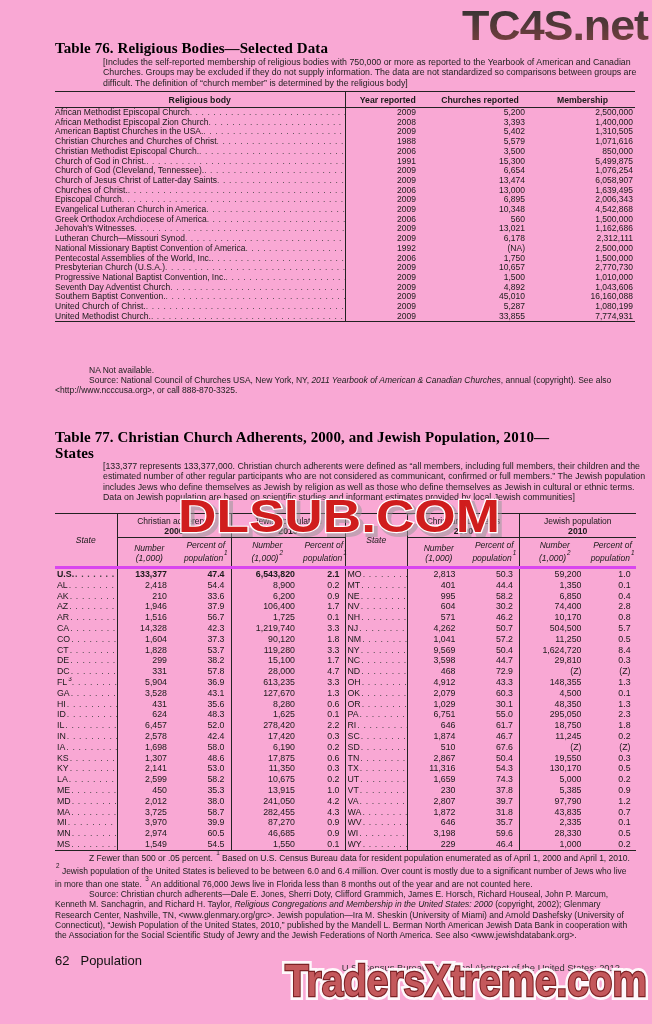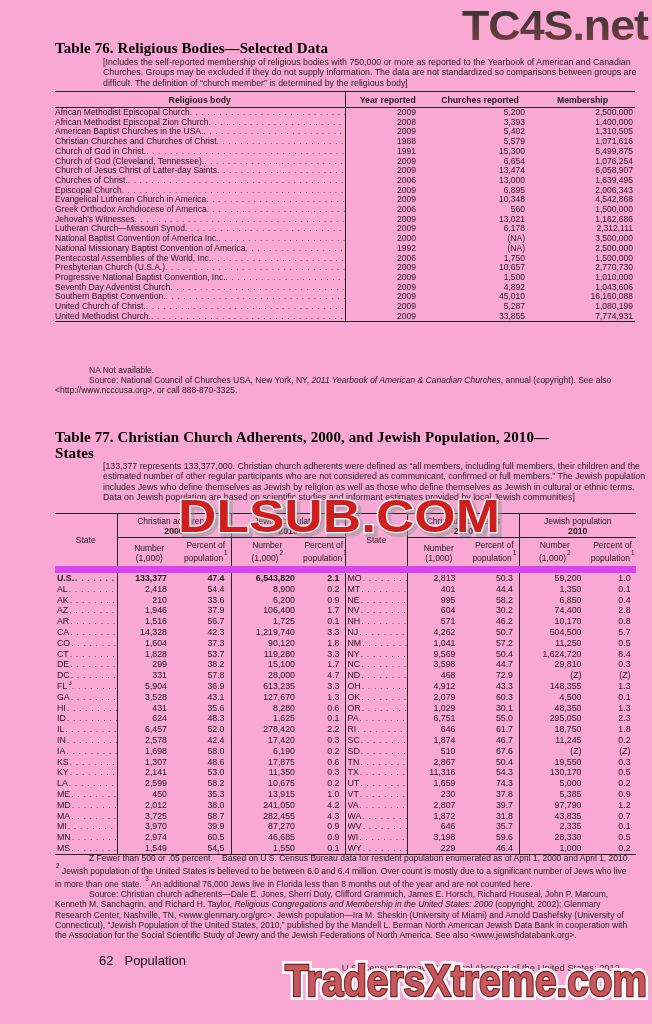--- a/index.html
+++ b/index.html
@@ -48,21 +48,21 @@
   
   .t77wrap { display:flex; width:580px; }
   .t77 { width:290px; border-top:1.6px solid #222; border-bottom:1.4px solid #222; }
   .t77.left { border-right:1px solid #222; }
   .t77 th { font-weight:400; font-size:8.5px; text-align:center; }
   .t77 .th-state { border-right:1px solid #222; vertical-align:middle; }
   .t77 .th-group { border-bottom:1px solid #222; height:22px; line-height:10.2px; vertical-align:middle; padding-top:1px; }
   .t77 .th-group.g1 { border-right:1px solid #222; }
   .t77 .th-group b { font-size:8.7px; }
   .t77 .th-sub { height:26px; line-height:9.8px; vertical-align:bottom; padding-bottom:2px; }
-  .t77 thead tr:last-child th, .t77 thead .th-state { border-bottom:7px solid #d946ef; }
+  .t77 thead tr:last-child th, .t77 thead .th-state { border-bottom:3px solid #d946ef;font-style:italic; }
   .t77 .th-sub.brd { border-right:1px solid #222; }
   .t77 td { font-size:8.8px; line-height:10.8px; height:10.8px; overflow:hidden; }
   .t77 td.c-state { border-right:1px solid #222; padding-left:2px; }
   .t77 td.p1 { border-right:1px solid #222; }
   .t77 td.n1 { padding-right:14px; }
   .t77 td.p1 { padding-right:6px; }
   .t77 td.n2 { padding-right:8px; }
   .t77 td.p2 { padding-right:5px; }
   .t77.left tbody tr:first-child td { font-weight:700; }
 
@@ -147,20 +147,31 @@
             <div class="lead">
               <span class="nm">Christian Churches and Churches of Christ</span>
               <span class="dots"></span>
             </div>
           </td>
           <td class="num yr">1988</td>
           <td class="num ch">5,579</td>
           <td class="num mem">1,071,616</td>
         </tr>
 
+        <tr>
+          <td class="c1">
+            <div class="lead">
+              <span class="nm">Christian Methodist Episcopal Church.</span>
+              <span class="dots"></span>
+            </div>
+          </td>
+          <td class="num yr">2006</td>
+          <td class="num ch">3,500</td>
+          <td class="num mem">850,000</td>
+        </tr>
 
         <tr>
           <td class="c1">
             <div class="lead">
               <span class="nm">Church of God in Christ.</span>
               <span class="dots"></span>
             </div>
           </td>
           <td class="num yr">1991</td>
           <td class="num ch">15,300</td>
@@ -256,31 +267,20 @@
             <div class="lead">
               <span class="nm">Lutheran Church—Missouri Synod</span>
               <span class="dots"></span>
             </div>
           </td>
           <td class="num yr">2009</td>
           <td class="num ch">6,178</td>
           <td class="num mem">2,312,111</td>
         </tr>
 
-        <tr>
-          <td class="c1">
-            <div class="lead">
-              <span class="nm">National Baptist Convention of America Inc.</span>
-              <span class="dots"></span>
-            </div>
-          </td>
-          <td class="num yr">2000</td>
-          <td class="num ch">(NA)</td>
-          <td class="num mem">3,500,000</td>
-        </tr>
 
 
         <tr>
           <td class="c1">
             <div class="lead">
               <span class="nm">National Missionary Baptist Convention of America</span>
               <span class="dots"></span>
             </div>
           </td>
           <td class="num yr">1992</td>
@@ -1164,21 +1164,21 @@
 
       </tbody>
     </table>
   </div>
 
   <div class="abs foot" style="left:55px; top:850px; width:580px;">
     <p><span>Z Fewer than 500 or .05 percent.</span> <sup>1</sup> <span>Based on U.S. Census Bureau data for resident population enumerated as of April 1, 2000 and April 1, 2010.</span> <sup>2</sup> <span>Jewish population of the United States is believed to be between 6.0 and 6.4 million. Over count is mostly due to a significant number of Jews who live in more than one state.</span> <sup>3</sup> <span>An additional 76,000 Jews live in Florida less than 8 months out of the year and are not counted here.</span></p>
     <p><span>Source: Christian church adherents—Dale E. Jones, Sherri Doty, Clifford Grammich, James E. Horsch, Richard Houseal, John P. Marcum, Kenneth M. Sanchagrin, and Richard H. Taylor, </span><i>Religious Congregations and Membership in the United States: 2000</i><span> (copyright, 2002); Glenmary Research Center, Nashville, TN, &lt;www.glenmary.org/grc&gt;. Jewish population—Ira M. Sheskin (University of Miami) and Arnold Dashefsky (University of Connecticut), “Jewish Population of the United States, 2010,” published by the Mandell L. Berman North American Jewish Data Bank in cooperation with the Association for the Social Scientific Study of Jewry and the Jewish Federations of North America. See also &lt;www.jewishdatabank.org&gt;.</span></p>
   </div>
 
-  <div class="abs pg-num" style="left:55px; top:953px;margin-left:44px;">
+  <div class="abs pg-num" style="left:55px; top:953px;">
     <span>62</span><span class="sec">Population</span>
   </div>
   <div class="abs credit" style="right:32px; top:962px;">U.S. Census Bureau, Statistical Abstract of the United States: 2012</div>
 
   <svg class="abs wm" style="left:460px; top:0;" width="192" height="52">
     <defs>
       <linearGradient id="wmg" x1="0" y1="0" x2="0" y2="1">
         <stop offset="0.18" stop-color="#383434"></stop>
         <stop offset="0.95" stop-color="#7c4040"></stop>
       </linearGradient>

